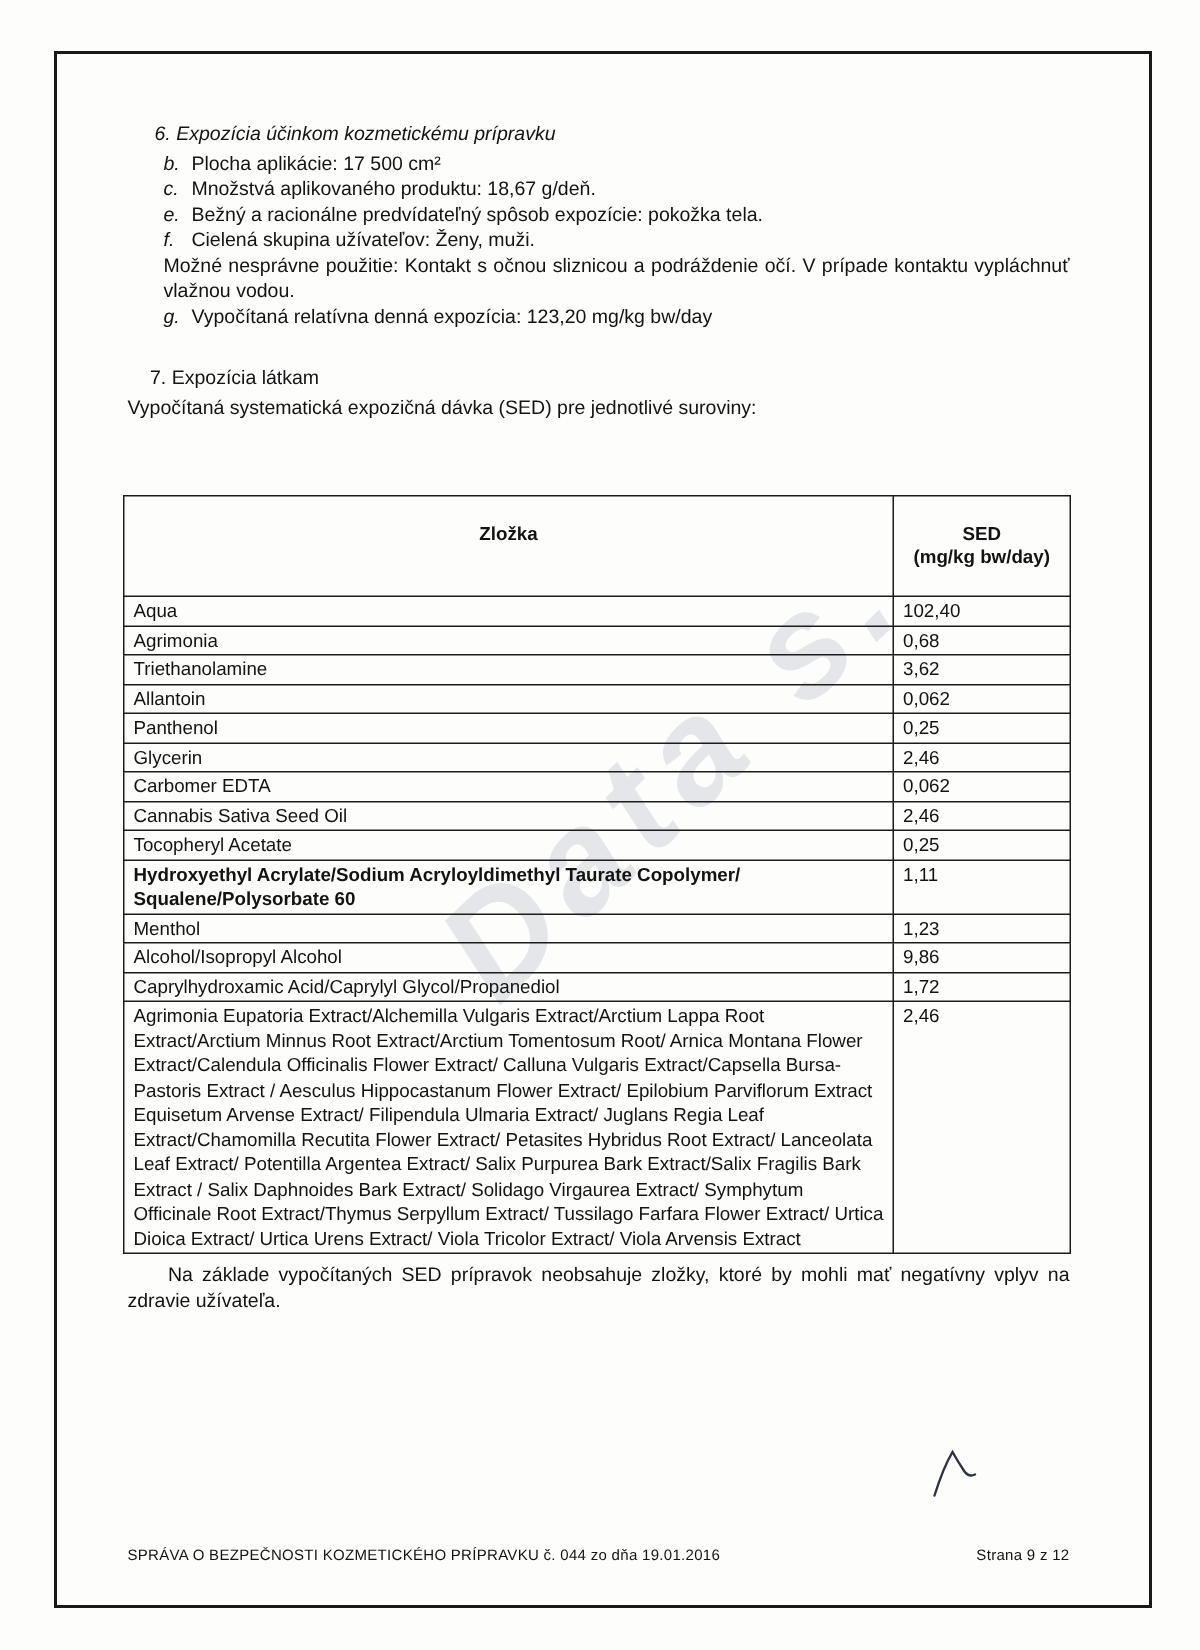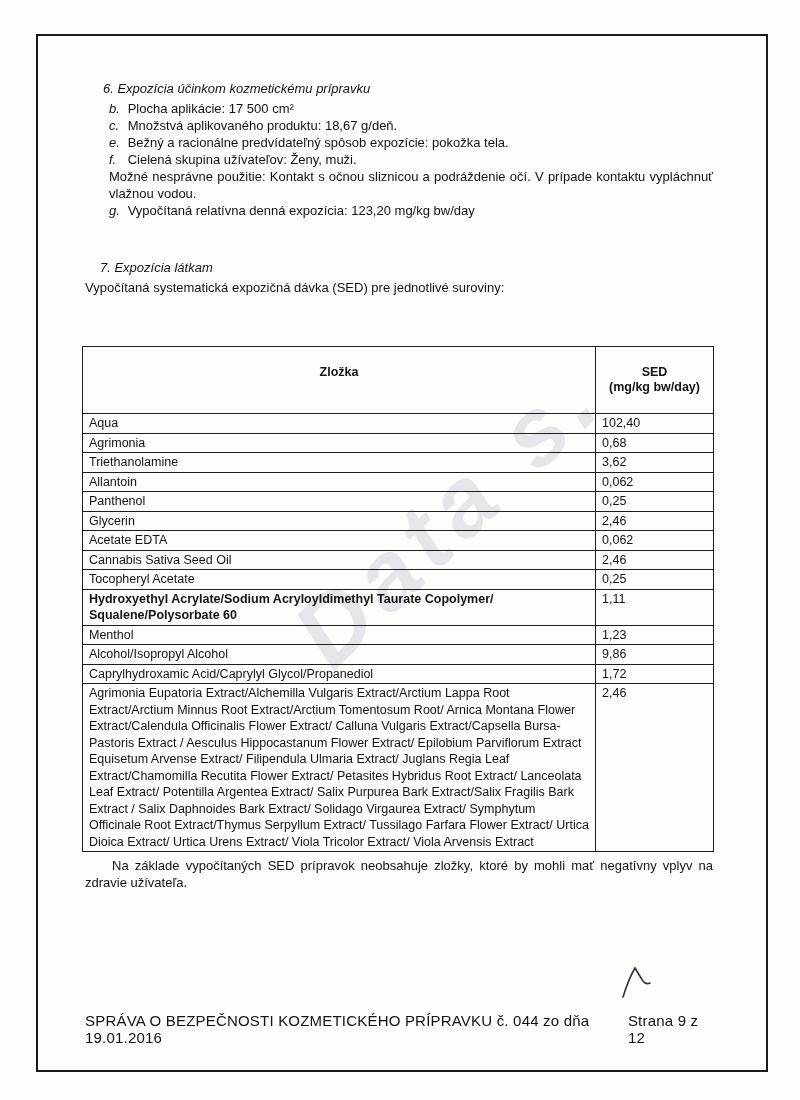--- a/index.html
+++ b/index.html
@@ -21,38 +21,38 @@
     font-size:96px; font-weight:bold; font-style:italic;
     letter-spacing:10px; white-space:nowrap;
     color:rgba(168,174,186,0.28); pointer-events:none;
   }
   .italic { font-style:italic; }
   .s6-heading { font-style:italic; margin-left:18px; margin-bottom:3px; }
   .list { margin-left:24px; }
   .list-item { }
   .letter { font-style:italic; display:inline-block; min-width:15px; }
   .misuse { margin-left:24px; text-align:justify; }
-  .s7-heading { font-style:italic; margin-left:15px; margin-top:40px; margin-bottom:3px; }
+  .s7-heading { margin-left:15px; margin-top:24px; margin-bottom:3px; }
   .intro { }
   table.sed {
     border-collapse:collapse; width:calc(100% + 4px); margin-left:-3px;
     margin-top:50px; font-size:12.5px; line-height:16.5px;
   }
   table.sed th, table.sed td {
     border:1px solid #1c1c1c; padding:1px 6px; vertical-align:top;
   }
   table.sed th { font-weight:bold; text-align:center; padding:18px 4px; line-height:15px; }
   td.sed-val { width:118px; }
   tr.bold-row td:first-child { font-weight:bold; }
   .closing { margin-top:5px; text-indent:27px; text-align:justify; }
   .paraph { position:absolute; right:112px; bottom:68px; z-index:1; }
   .footer {
     position:absolute; left:47px; right:53px; bottom:24px; z-index:1;
     display:flex; justify-content:space-between; align-items:baseline;
-    font-size:15px; letter-spacing:0.2px;
+    font-size:10px; letter-spacing:0.2px;
   }
 </style>
 </head>
 <body>
 
 <div class="page">
   <div class="frame">
     <div class="watermark">Data s.</div>
 
     <div class="content">
@@ -104,21 +104,21 @@
             </tr>
           <tr>
               <td>Panthenol</td>
               <td class="sed-val">0,25</td>
             </tr>
           <tr>
               <td>Glycerin</td>
               <td class="sed-val">2,46</td>
             </tr>
           <tr>
-              <td>Acetate EDTA</td>
+              <td>Carbomer EDTA</td>
               <td class="sed-val">0,062</td>
             </tr>
           <tr>
               <td>Cannabis Sativa Seed Oil</td>
               <td class="sed-val">2,46</td>
             </tr>
           <tr>
               <td>Tocopheryl Acetate</td>
               <td class="sed-val">0,25</td>
             </tr>

